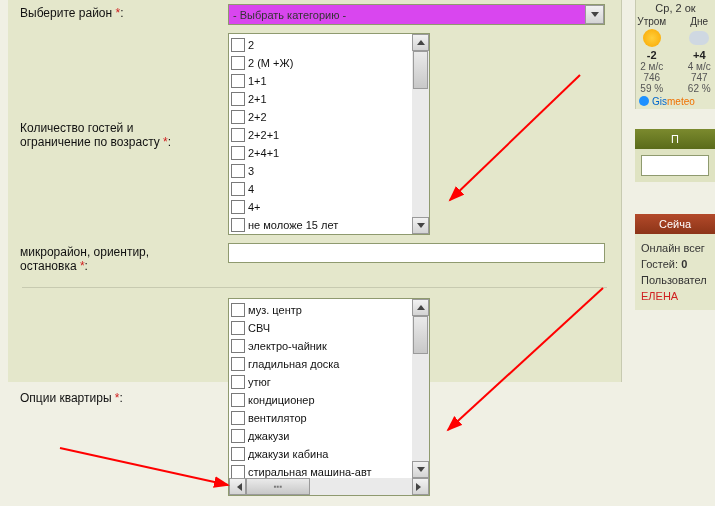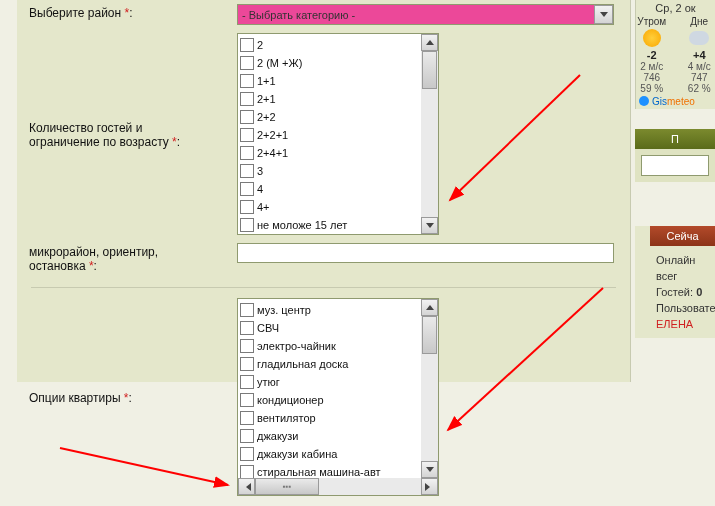--- a/index.html
+++ b/index.html
@@ -1,21 +1,21 @@
 <!DOCTYPE html>
 <html><head>
 <meta charset="utf-8">
 <style>
   html,body{margin:0;padding:0;font-family:Verdana,Arial,sans-serif;font-size:12px;background:#f0f0e4;color:#222;}
   .page{position:relative;width:715px;height:506px;overflow:hidden;}
-  .main{position:absolute;left:17px;top:0;width:613px;height:382px;background:#e4e7cb;border-right:1px solid #c7cab0;padding:0;}
+  .main{position:absolute;left:8px;top:0;width:613px;height:382px;background:#e4e7cb;border-right:1px solid #c7cab0;padding:0;}
   .row{display:flex;align-items:flex-start;padding:4px 0 4px 12px;}
   .lbl{width:208px;font-size:12px;color:#111;padding-top:2px;}
   .req{color:#d02020;}
-  .select{width:375px;height:19px;border:1px solid #8f9a6f;background:#ec4899;display:flex;align-items:center;gap:24px;}
+  .select{width:375px;height:19px;border:1px solid #8f9a6f;background:#d946ef;display:flex;align-items:center;gap:24px;}
   .select .seltext{flex:1;padding:0 4px;font-size:11px;color:#333;}
   .select .selbtn{width:17px;height:17px;background:linear-gradient(#f2f2f2,#d4d4d4);border:1px solid #9a9a9a;display:flex;align-items:center;justify-content:center;}
   .chevron{width:0;height:0;border-left:4px solid transparent;border-right:4px solid transparent;border-top:5px solid #444;}
   .chevron-up{border-top:none;border-bottom:5px solid #444;}
   .chevron-left{border:4px solid transparent;border-right:5px solid #444;}
   .chevron-right{border:4px solid transparent;border-left:5px solid #444;}
   .listbox{position:relative;width:200px;height:200px;border:1px solid #8f9a6f;background:#fff;display:flex;}
   .listbox.tight{height:180px;}
   .items{flex:1;overflow:hidden;padding:2px 0 0 2px;}
   .item{display:flex;align-items:center;height:18px;font-size:11px;color:#111;}
@@ -248,21 +248,21 @@
       </div>
     </div>
 
     <div class="panel">
       <div class="pbar">П</div>
       <div class="searchbox">
         <input class="searchinput" style="">
       </div>
     </div>
 
-    <div class="panel" style="margin-top:44px;padding-left:15px;">
+    <div class="panel" style="margin-top:32px;">
       <div class="pbar" style="background:linear-gradient(#b34a2a,#8c3418);">Сейча</div>
       <div class="userblk">
         <div>Онлайн всег</div>
         <div><span>Гостей: </span><b>0</b></div>
         <div>Пользовател</div>
         <div class="u">ЕЛЕНА</div>
       </div>
     </div>
   </div>
 

